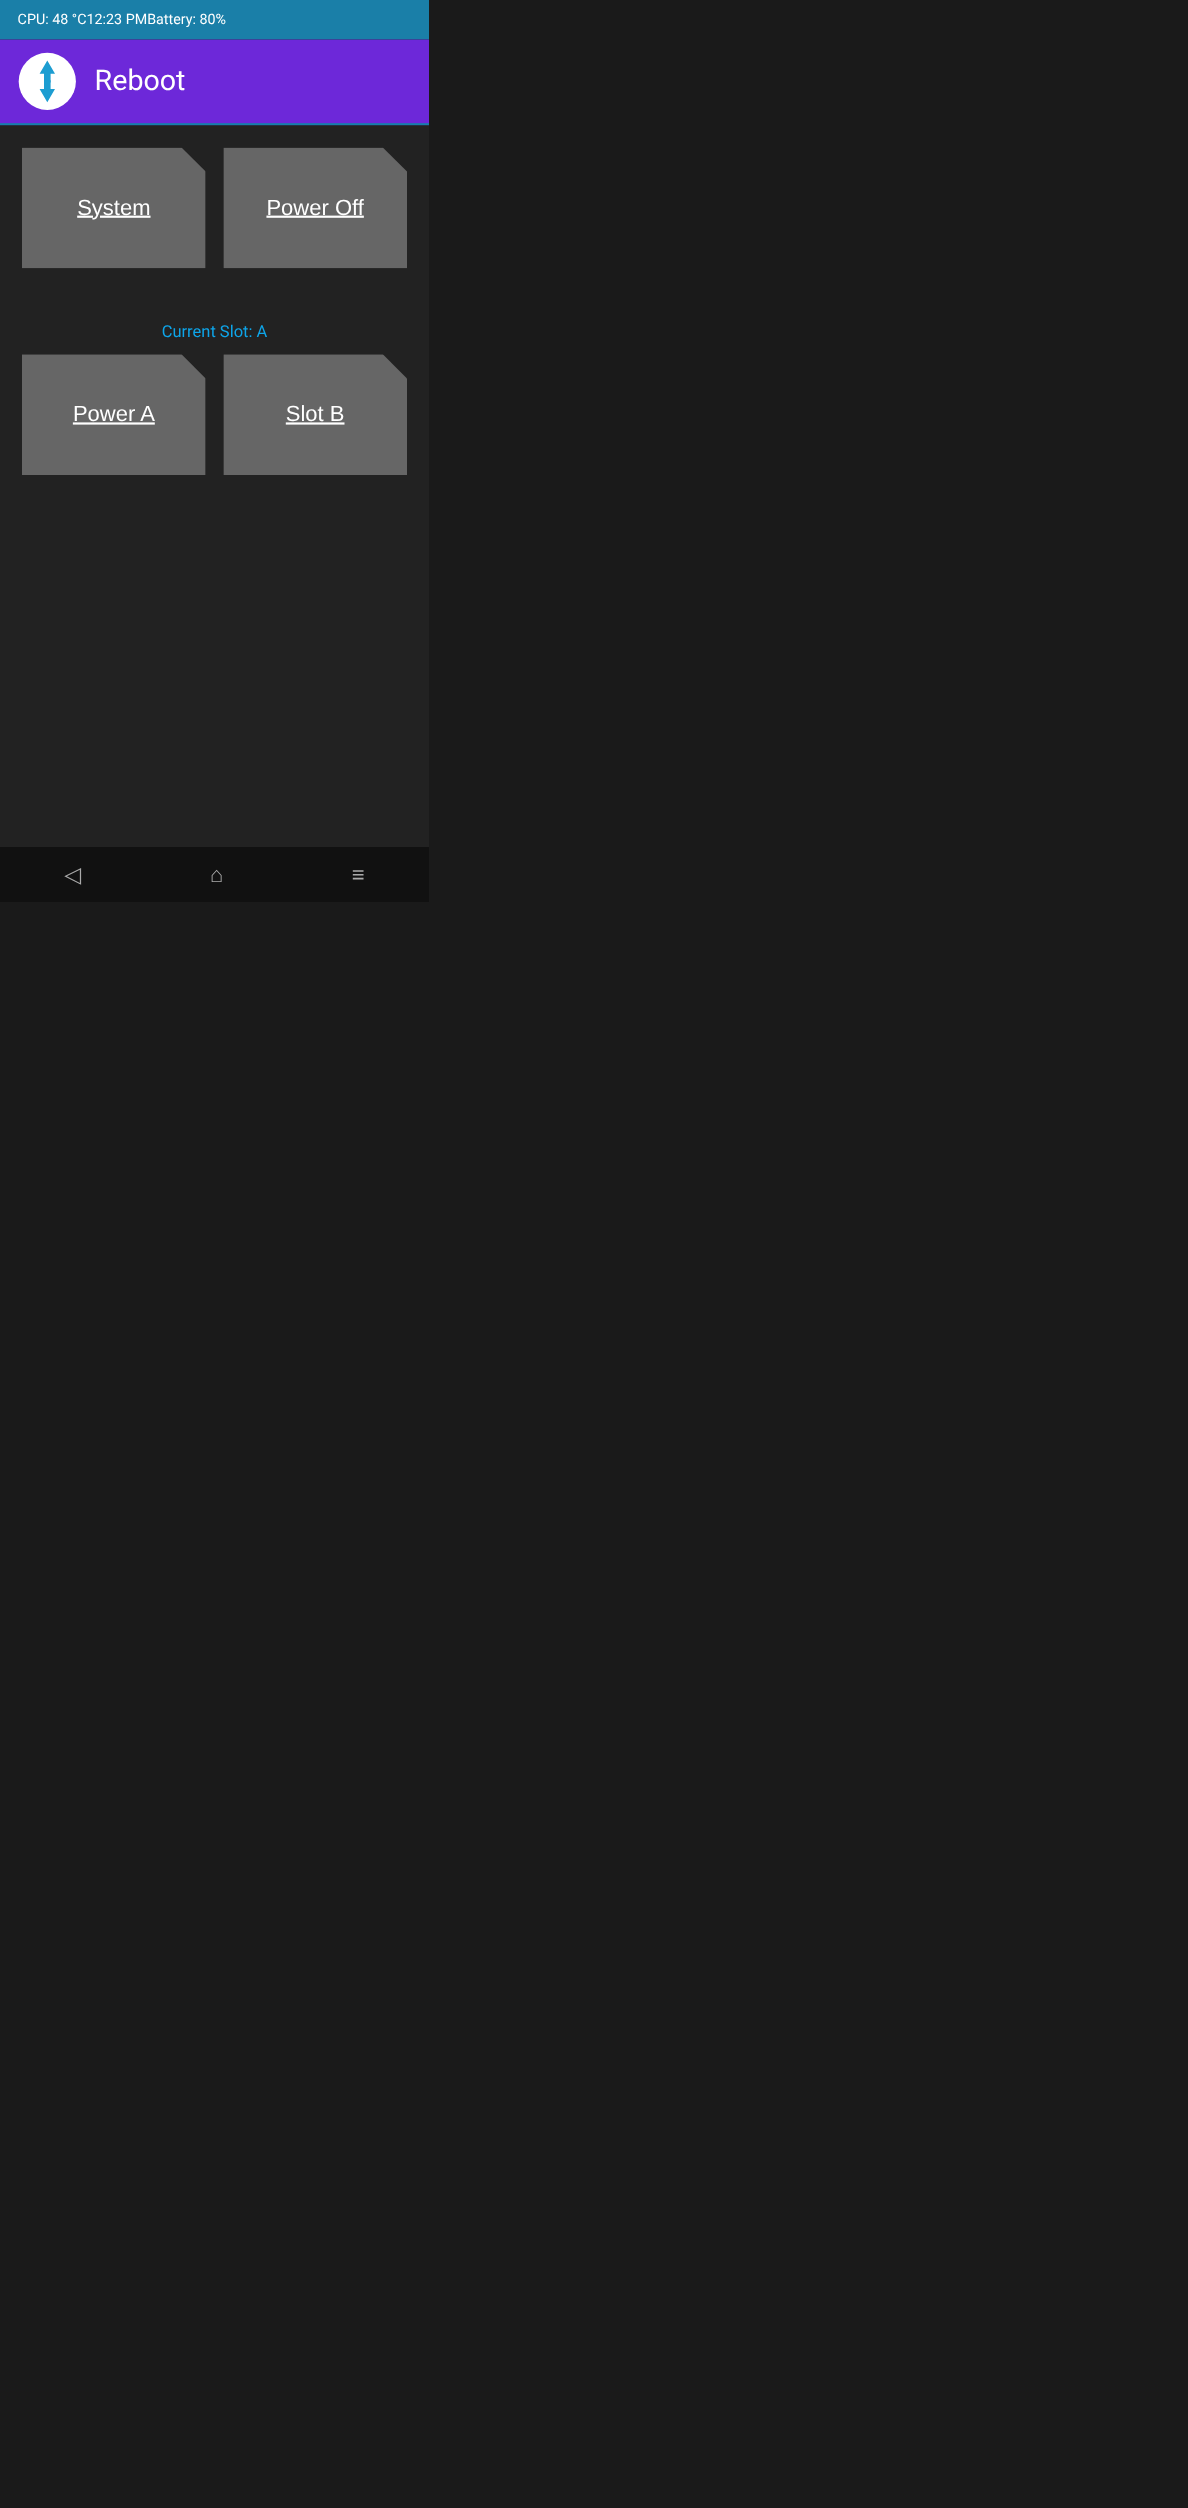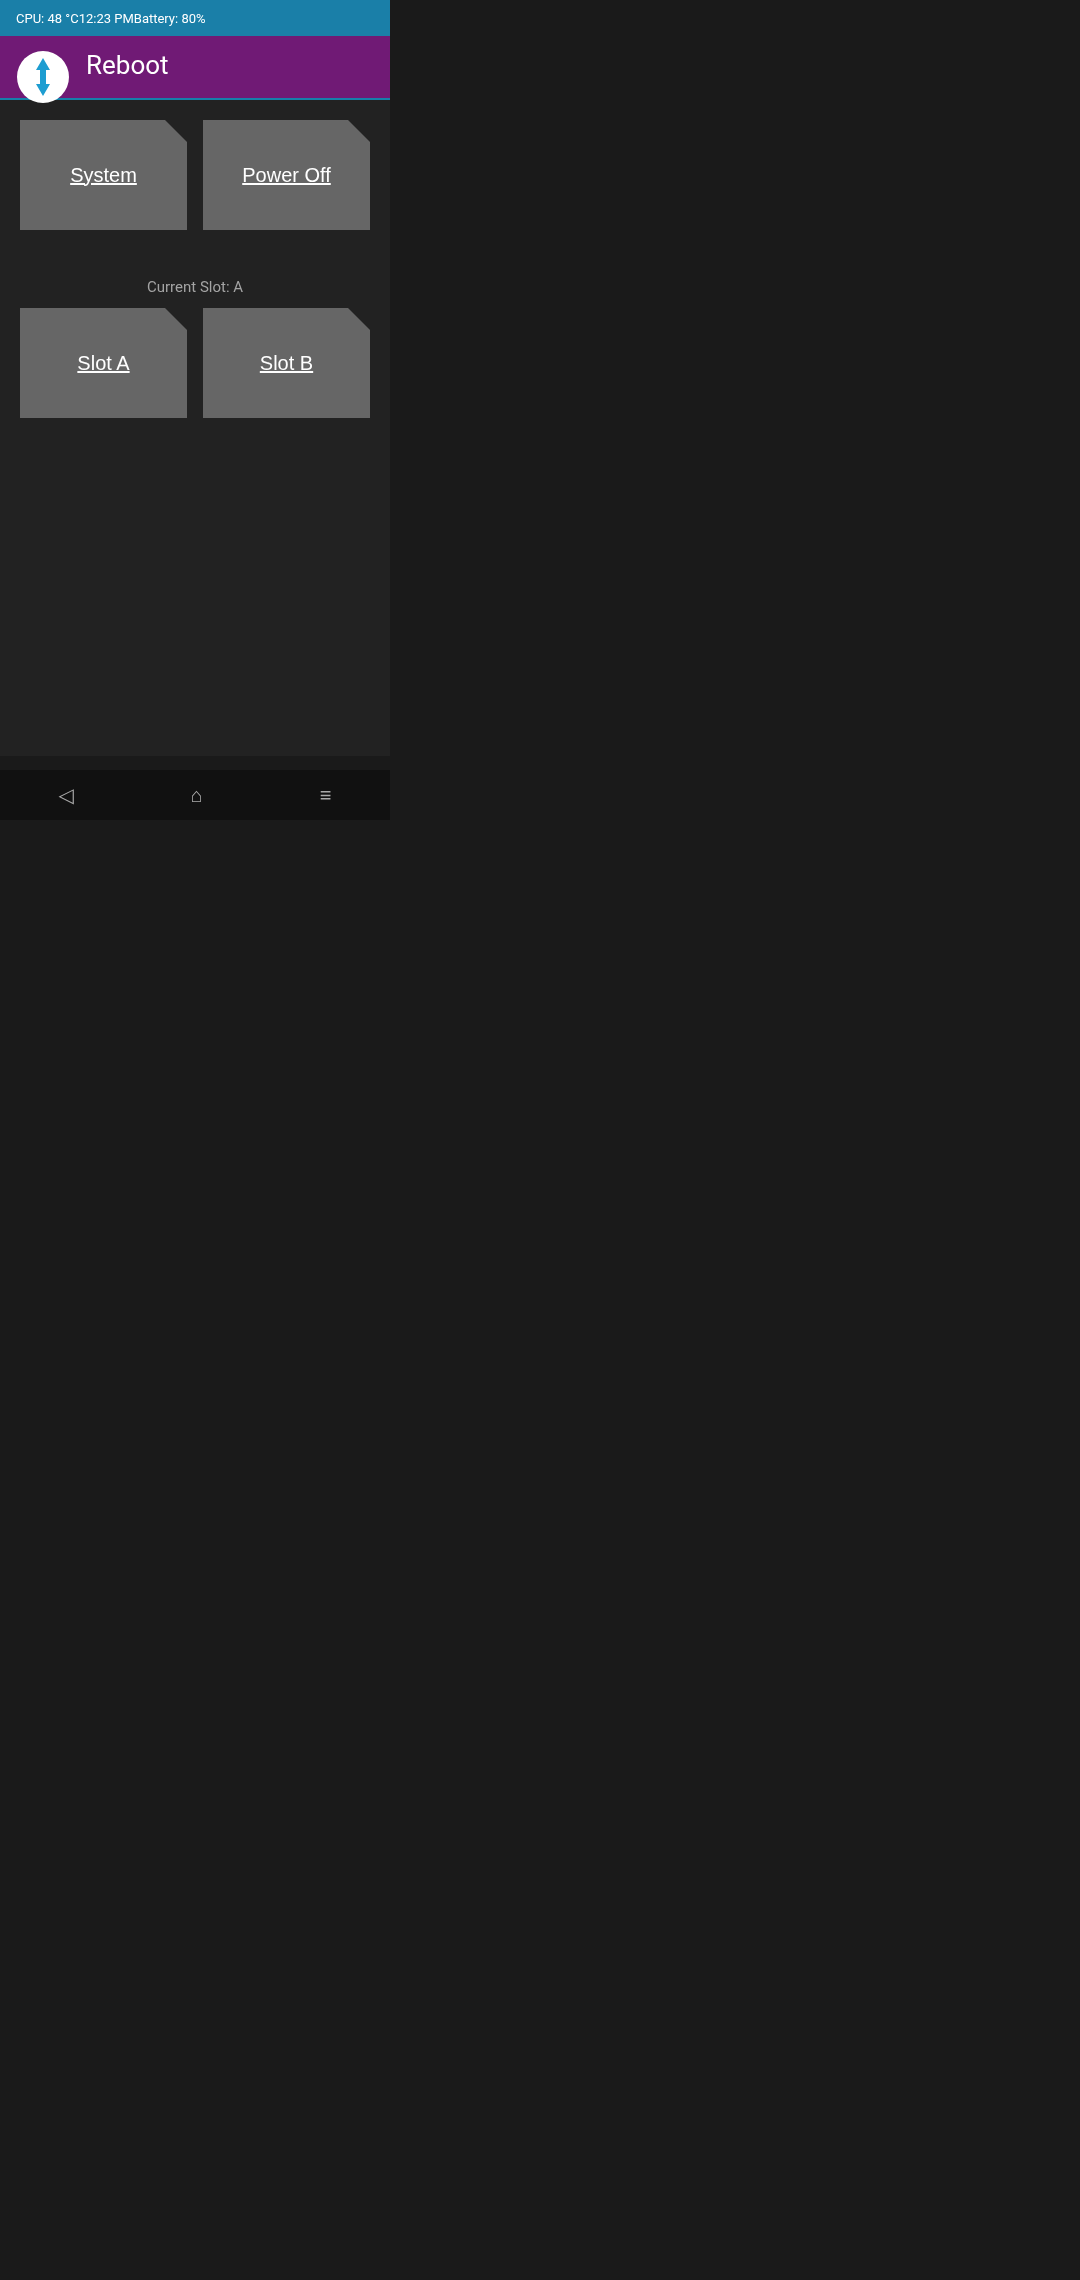--- a/index.html
+++ b/index.html
@@ -24,25 +24,25 @@
     }
 
     .status-text {
       color: #ffffff;
       font-size: 13px;
       font-weight: 400;
     }
 
     
     #header {
-      background: #701a75;
+      background: #6d28d9;
       display: flex;
-      align-items: flex-start;
+      align-items: center;
       padding: 14px 16px;
-      height: 64px;
+      height: 78px;
       border-bottom: 2px solid #1580aa;
     }
 
     #app-icon {
       width: 54px;
       height: 54px;
       margin-right: 16px;
       flex-shrink: 0;
     }
 
@@ -89,21 +89,21 @@
     }
 
     .reboot-btn.empty {
       background: transparent;
       cursor: default;
     }
 
     
     #current-slot {
       text-align: center;
-      color: #a3a3a3;
+      color: #0ea5e9;
       font-size: 15px;
       margin-bottom: 12px;
     }
 
     
     #nav-bar {
       background: #111111;
       display: flex;
       justify-content: space-around;
       align-items: center;
@@ -148,21 +148,21 @@
     <button class="reboot-btn gray">Power Off</button>
   </div>
 
   <div class="button-row">
   </div>
 
 
   <div id="current-slot">Current Slot: A</div>
 
   <div class="button-row">
-    <button class="reboot-btn gray">Slot A</button>
+    <button class="reboot-btn gray">Power A</button>
     <button class="reboot-btn gray">Slot B</button>
   </div>
 
 </div>
 
 <div id="nav-bar">
   <span class="nav-icon">◁</span>
   <span class="nav-icon">⌂</span>
   <span class="nav-icon">≡</span>
 </div>

